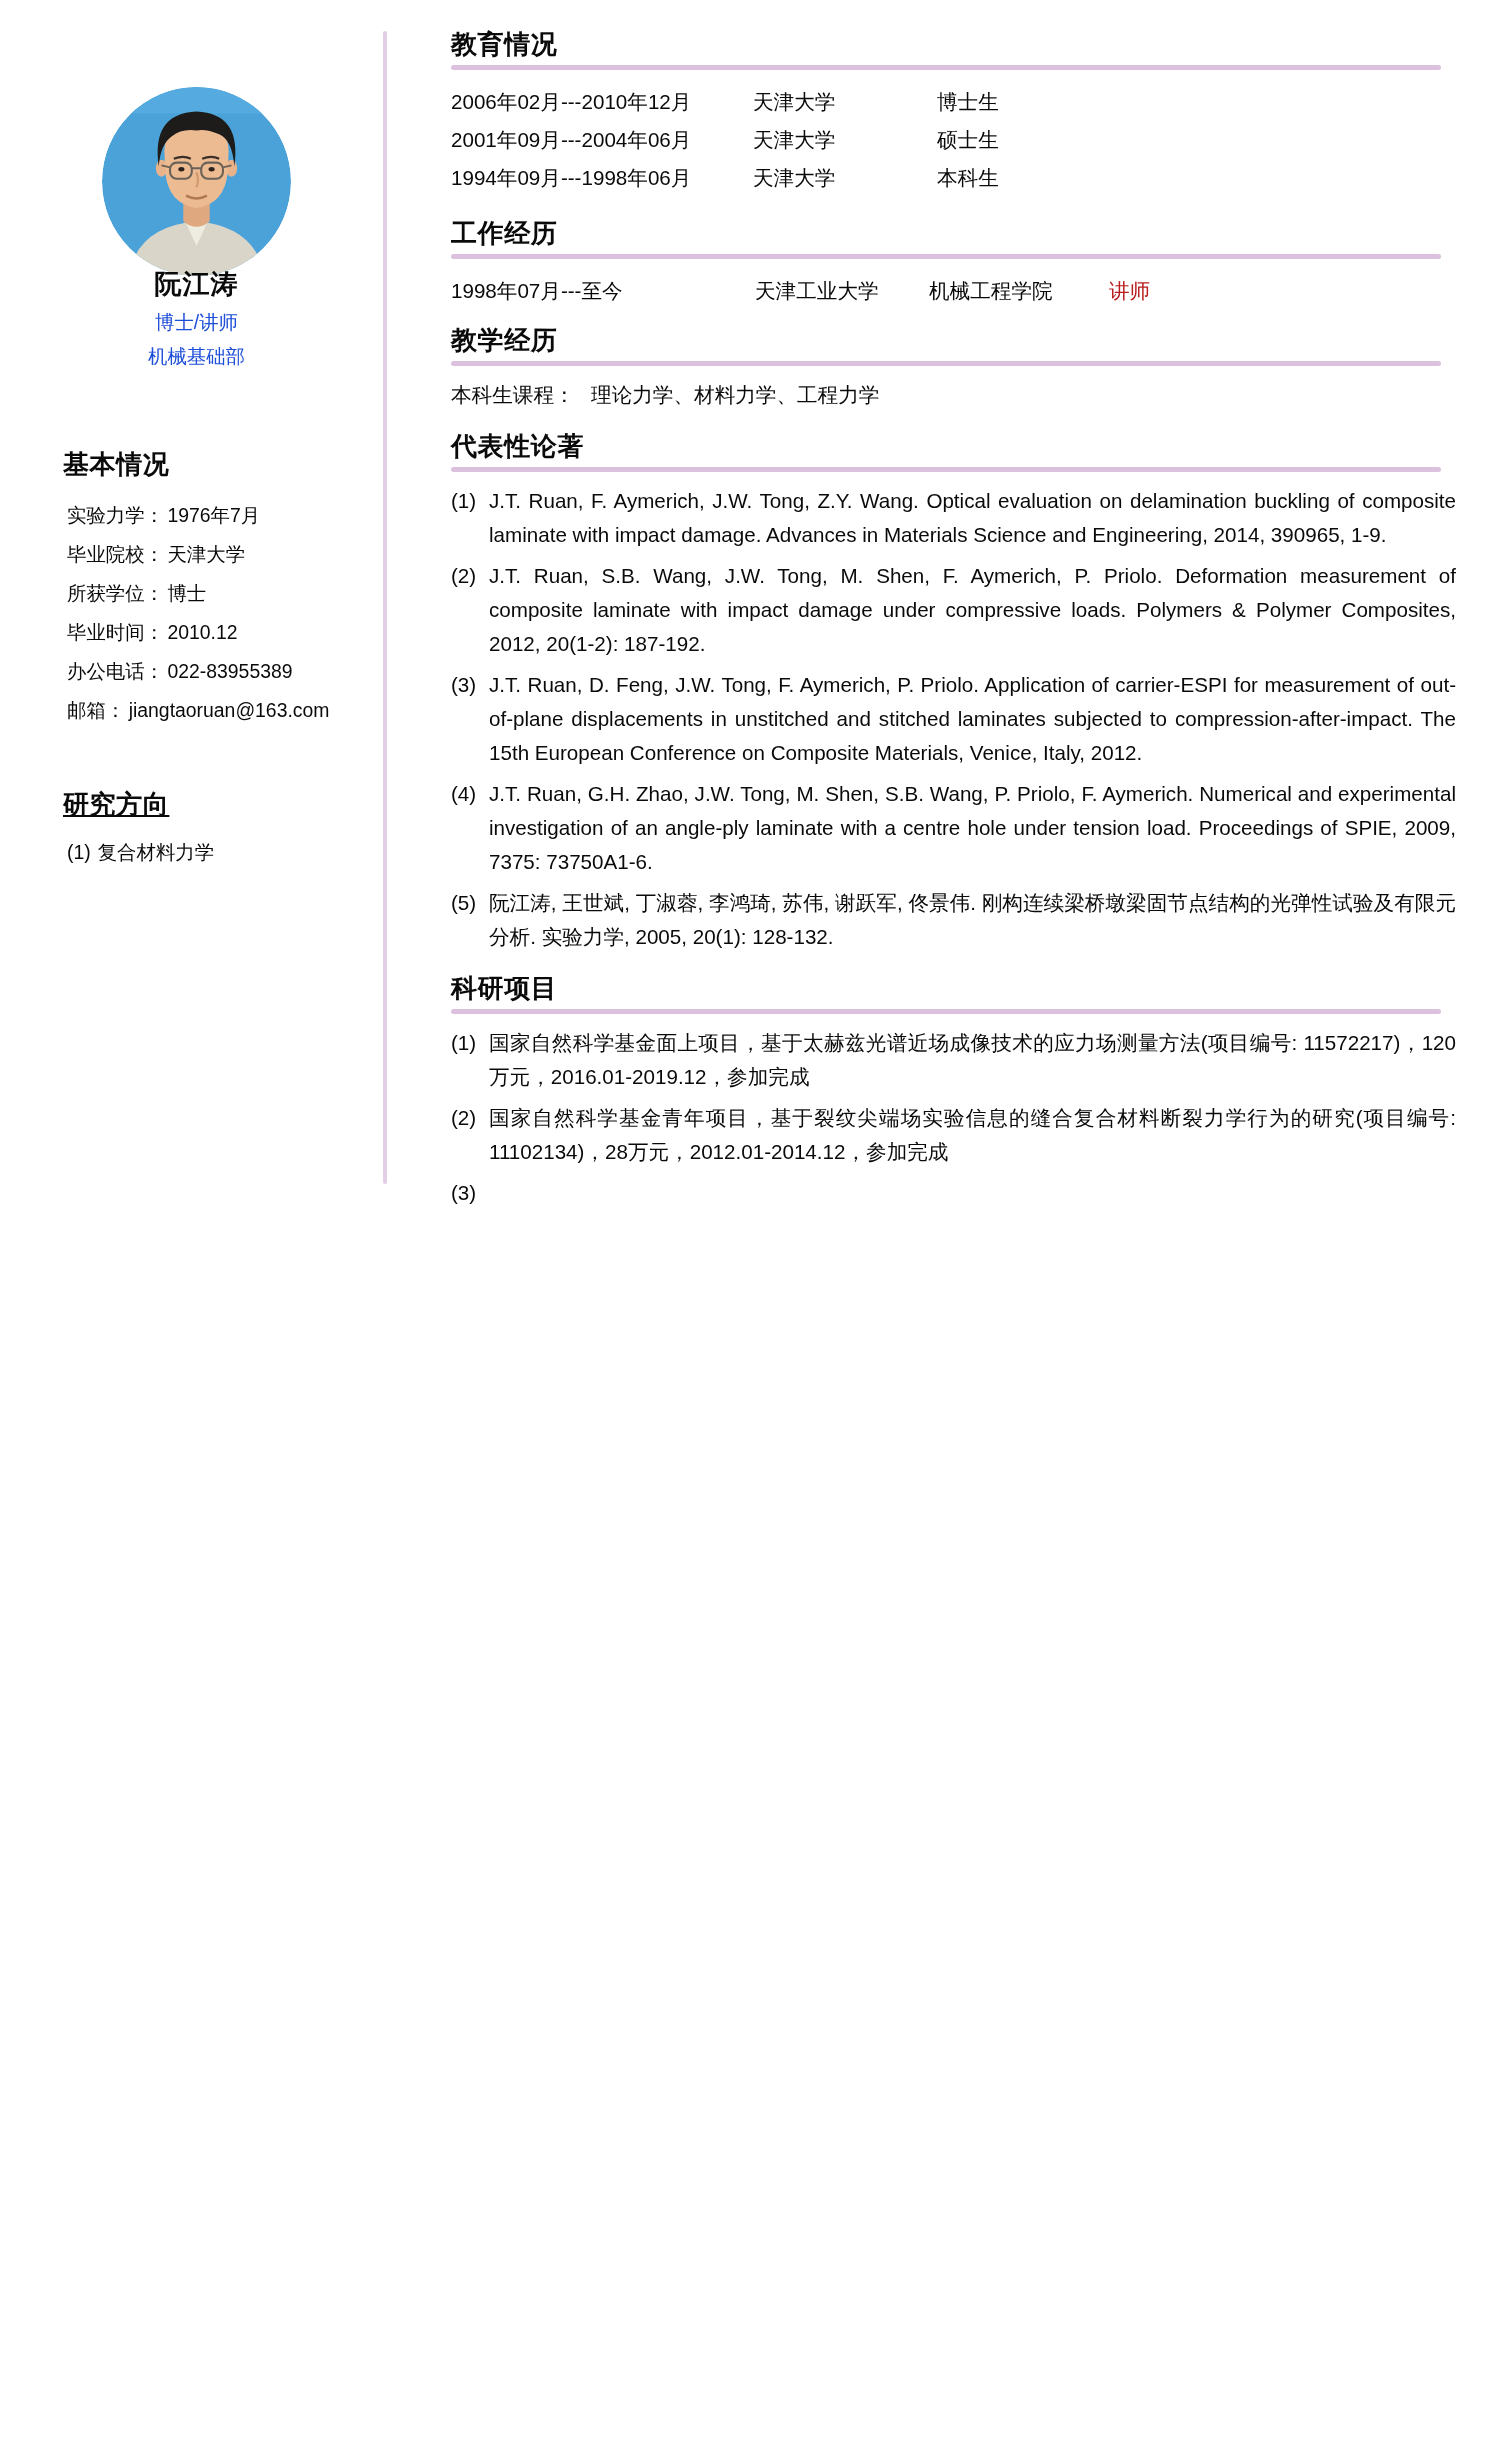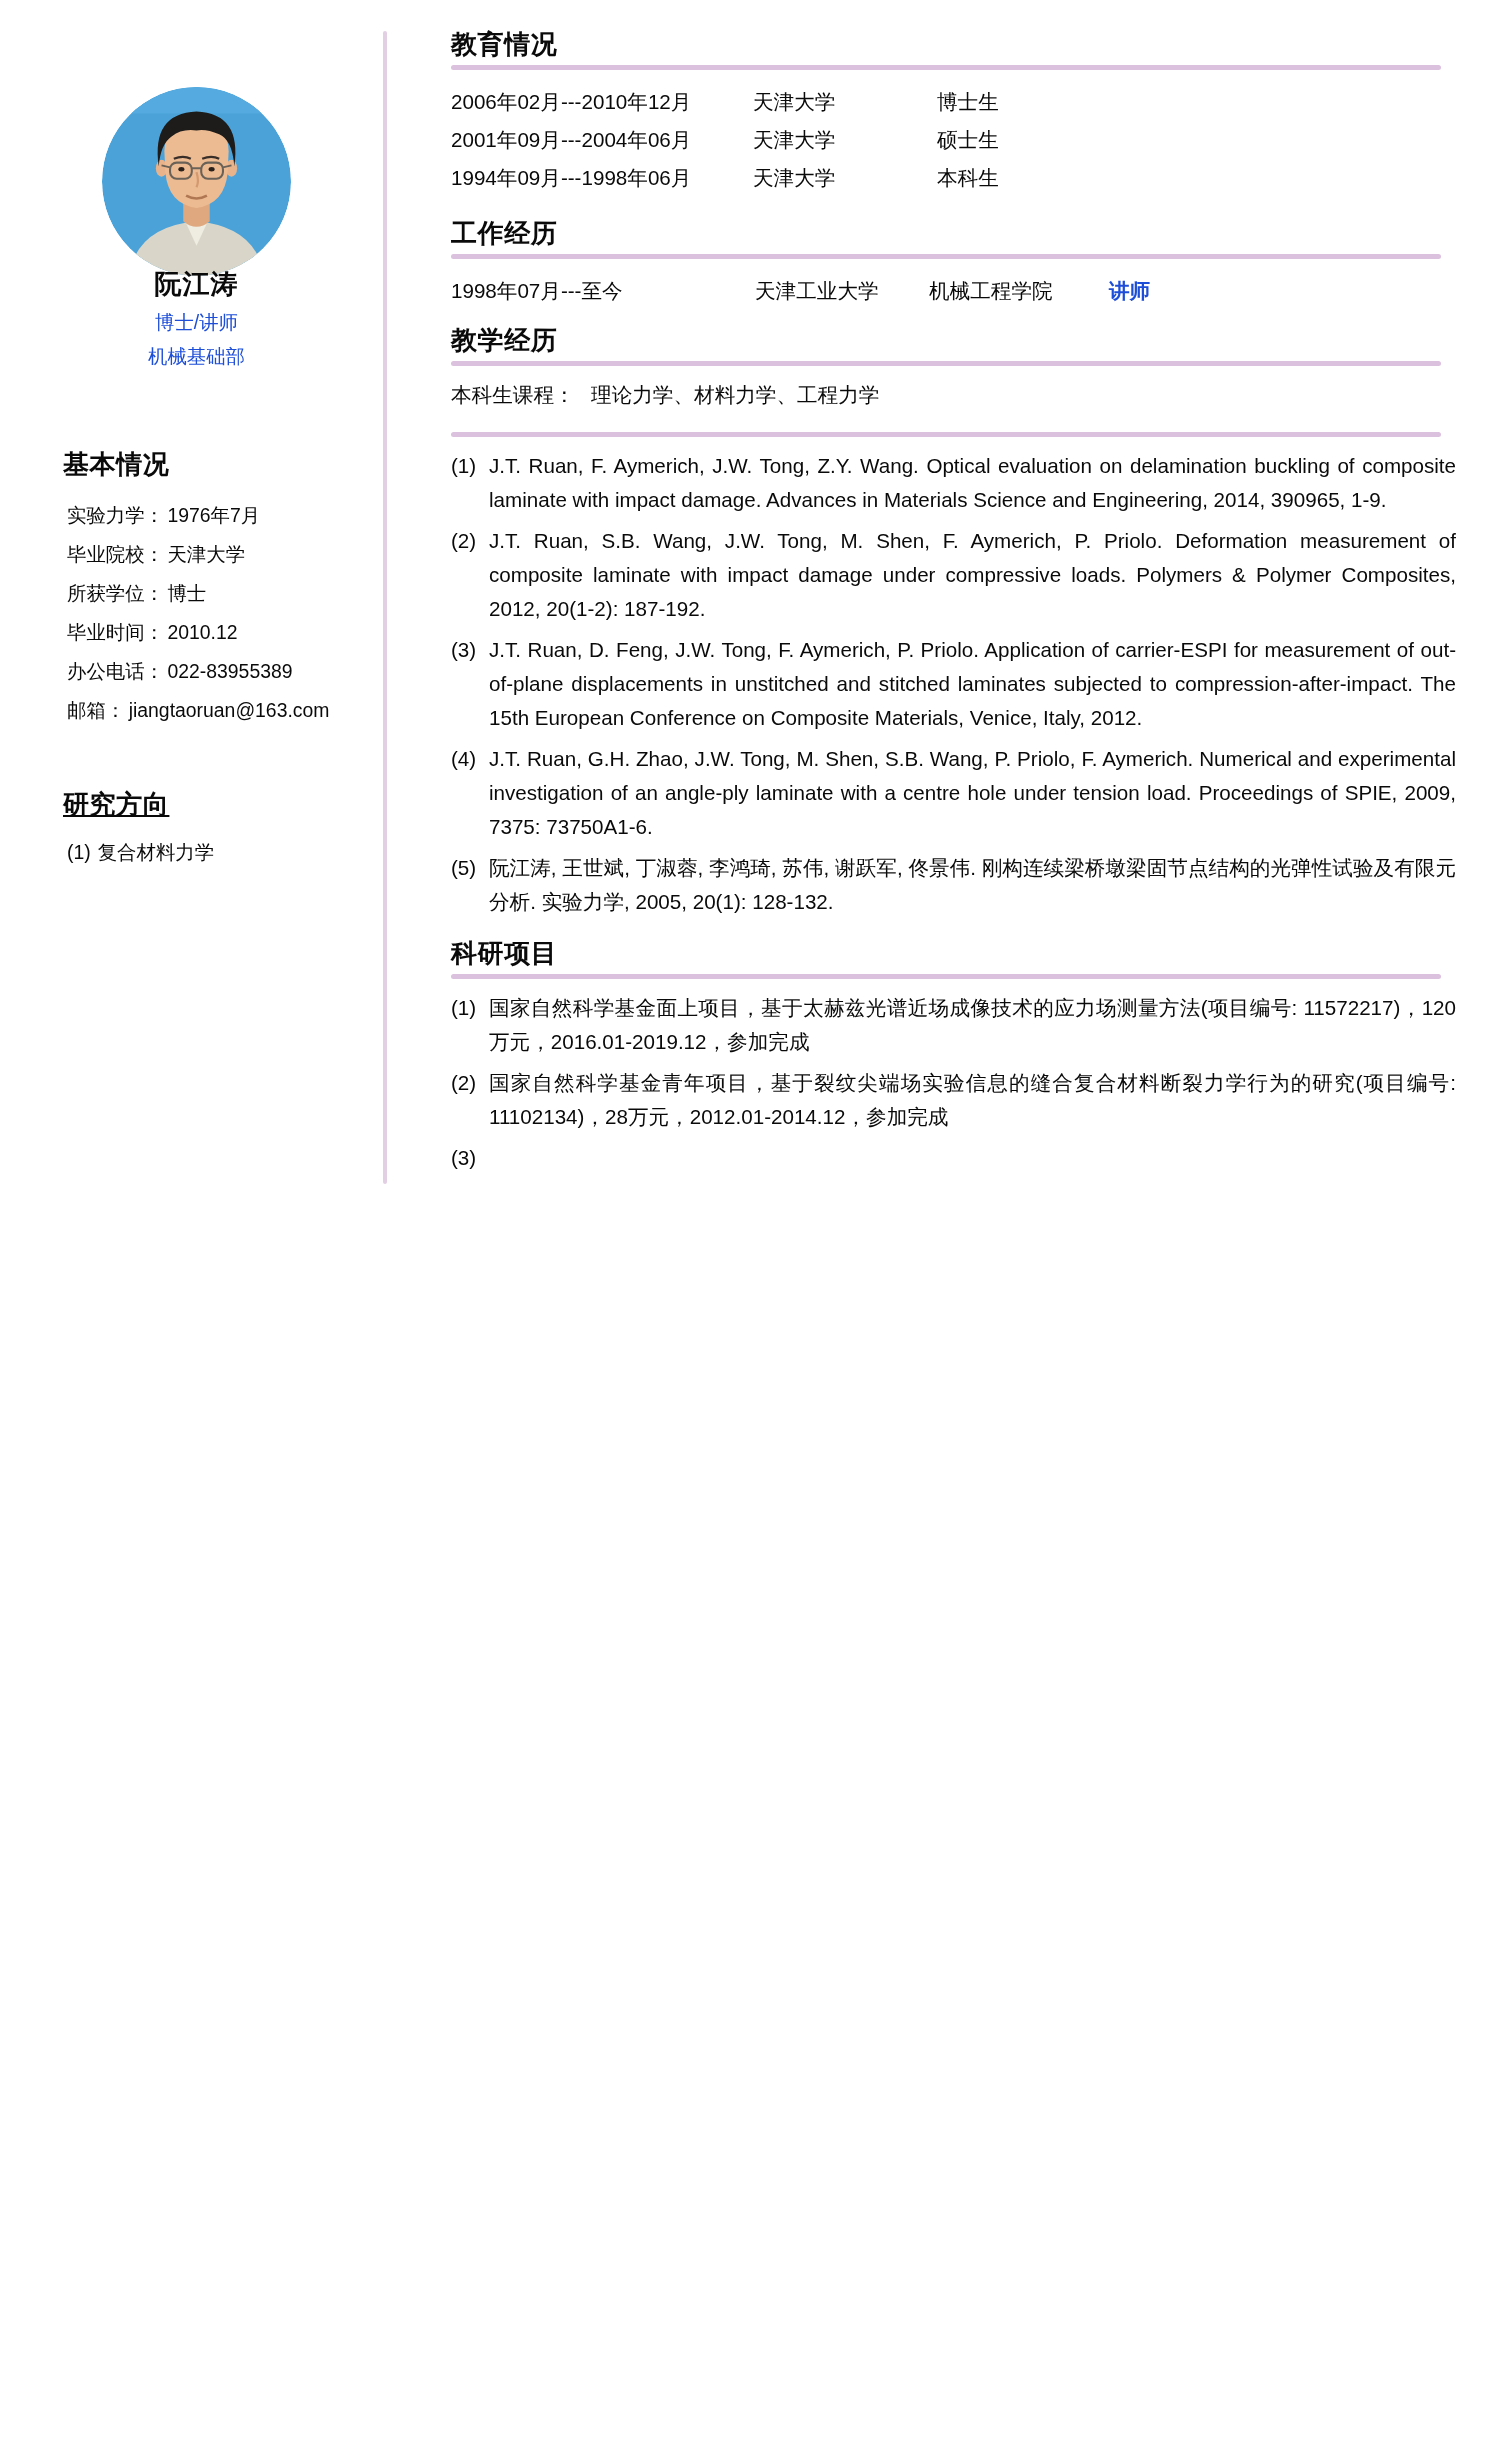--- a/index.html
+++ b/index.html
@@ -162,33 +162,34 @@
       </div>
     </section>
 
     <section class="sec-work">
       <h2>工作经历</h2>
       <div class="rule accent" style="background: rgb(220, 193, 222);"></div>
       <div class="work-row">
         <span>1998年07月---至今</span>
         <span>天津工业大学</span>
         <span>机械工程学院</span>
-        <span class="muted" style="color: #1d4ed8; font-weight: bold;">讲师</span>
+        <span class="muted" style="color: #b91c1c;">讲师</span>
       </div>
     </section>
 
     <section class="sec-teach">
       <h2>教学经历</h2>
       <div class="rule accent" style="background: rgb(220, 193, 222);"></div>
       <div class="course">
         <span>本科生课程：</span><span class="crs">理论力学、材料力学、工程力学</span>
       </div>
     </section>
 
     <section class="sec-pubs">
+      <h2>代表性论著</h2>
       <div class="rule accent" style="background: rgb(220, 193, 222);"></div>
       <div class="plist">
         <div class="pitem">
           <span class="mk">(1)</span><span>J.T. Ruan, F. Aymerich, J.W. Tong, Z.Y. Wang. Optical evaluation on delamination buckling of composite laminate with impact damage. Advances in Materials Science and Engineering, 2014, 390965, 1-9.</span>
         </div>
         <div class="pitem">
           <span class="mk">(2)</span><span>J.T. Ruan, S.B. Wang, J.W. Tong, M. Shen, F. Aymerich, P. Priolo. Deformation measurement of composite laminate with impact damage under compressive loads. Polymers &amp; Polymer Composites, 2012, 20(1-2): 187-192.</span>
         </div>
         <div class="pitem">
           <span class="mk">(3)</span><span>J.T. Ruan, D. Feng, J.W. Tong, F. Aymerich, P. Priolo. Application of carrier-ESPI for measurement of out-of-plane displacements in unstitched and stitched laminates subjected to compression-after-impact. The 15th European Conference on Composite Materials, Venice, Italy, 2012.</span>

